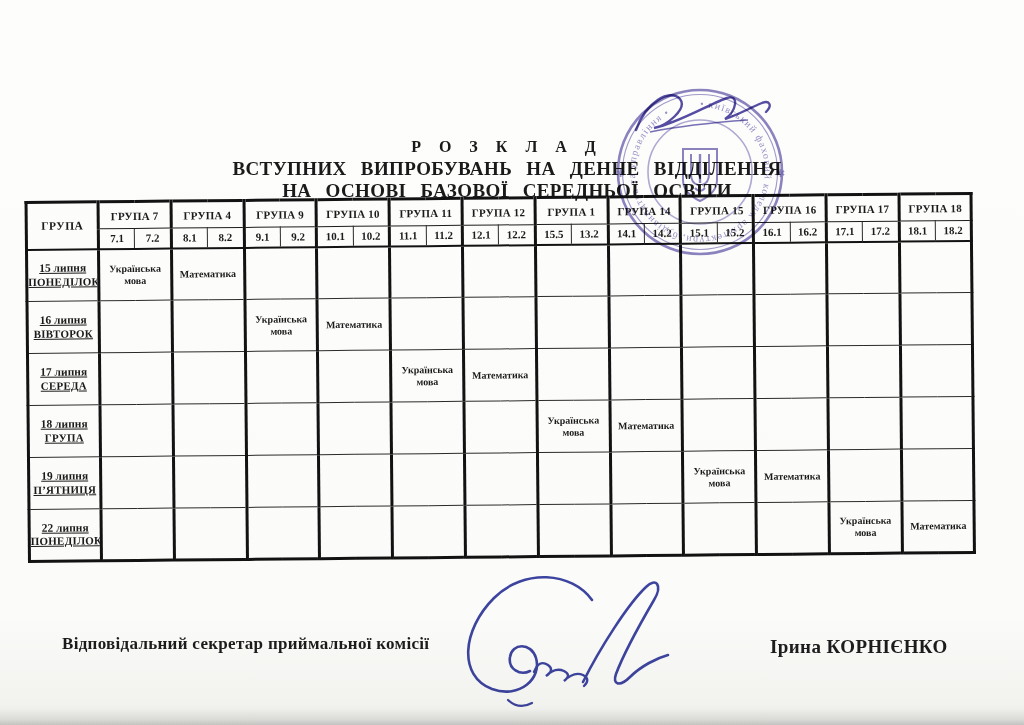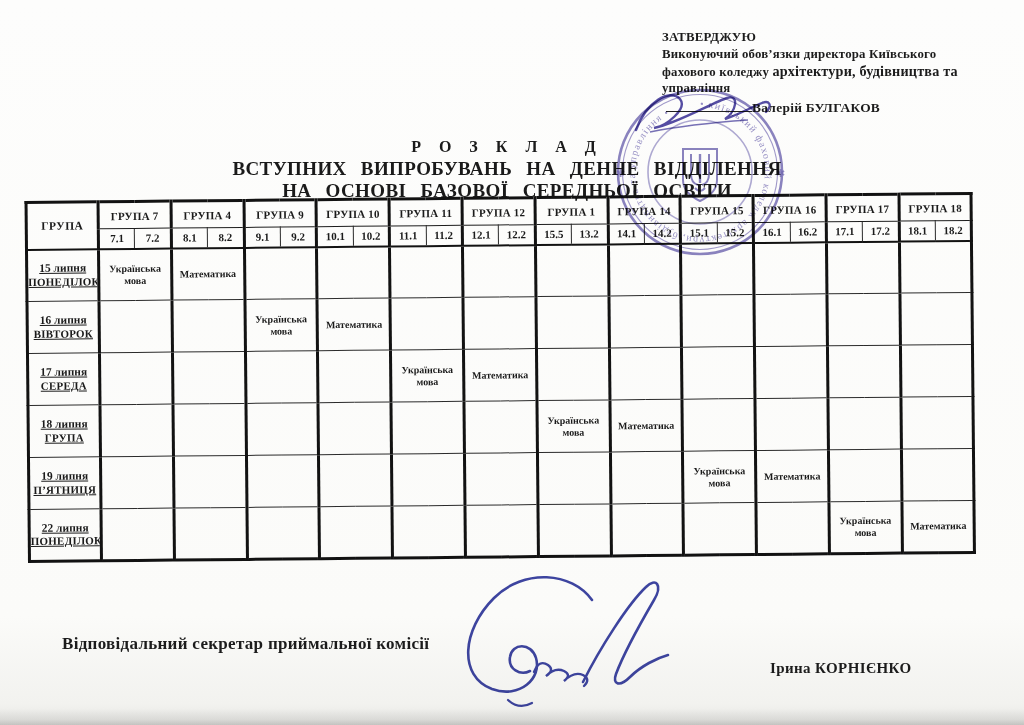--- a/index.html
+++ b/index.html
@@ -76,35 +76,28 @@
   .sig-top{ position:absolute; left:630px; top:86px; mix-blend-mode:multiply; opacity:.92; }
   .sig-bottom{ position:absolute; left:450px; top:566px; mix-blend-mode:multiply; opacity:.95; }
 
   
   .footer-label{
     position:absolute; left:62px; top:634px;
     font-weight:bold; font-size:17px; letter-spacing:.3px;
   }
   .footer-name{
     position:absolute; left:770px; top:636px;
-    font-weight:bold; font-size:15px; letter-spacing:.4px;margin-top:24px;
+    font-weight:bold; font-size:19px; letter-spacing:.4px;
   }
 </style>
 </head>
 <body>
 
 <div class="paper">
 
-  <div class="approval">
-    <div class="ln">ЗАТВЕРДЖУЮ</div>
-    <div class="ln">Виконуючий обов’язки директора Київського</div>
-    <div class="ln"><span>фахового коледжу</span> <span class="big">архітектури, будівництва та</span></div>
-    <div class="ln">управління</div>
-    <div class="sig-row"><span class="sig-rule"></span><span class="dir-name">Валерій БУЛГАКОВ</span></div>
-  </div>
 
   <div class="title">
     <div class="t1">Р О З К Л А Д</div>
     <div class="t2">ВСТУПНИХ ВИПРОБУВАНЬ НА ДЕННЕ ВІДДІЛЕННЯ</div>
     <div class="t3">НА ОСНОВІ БАЗОВОЇ СЕРЕДНЬОЇ ОСВІТИ</div>
   </div>
 
   <div class="table-wrap">
     <table>
       <colgroup id="table-cols">

